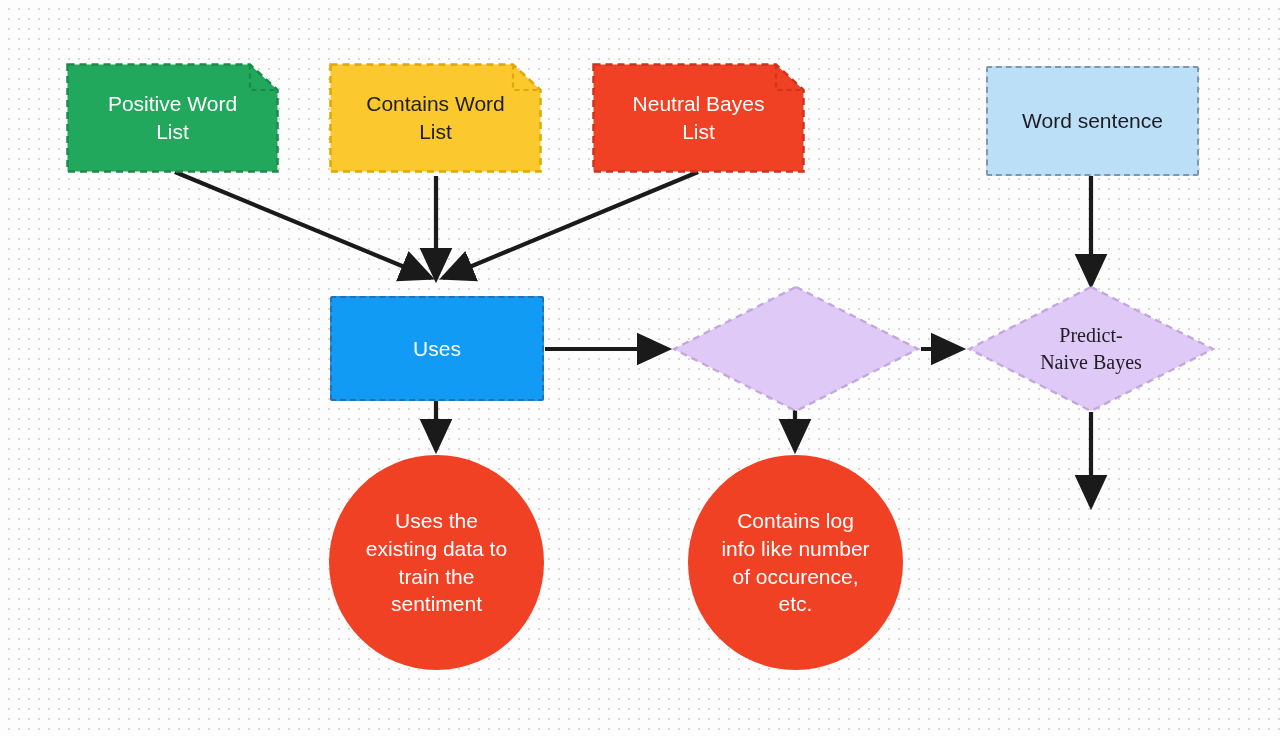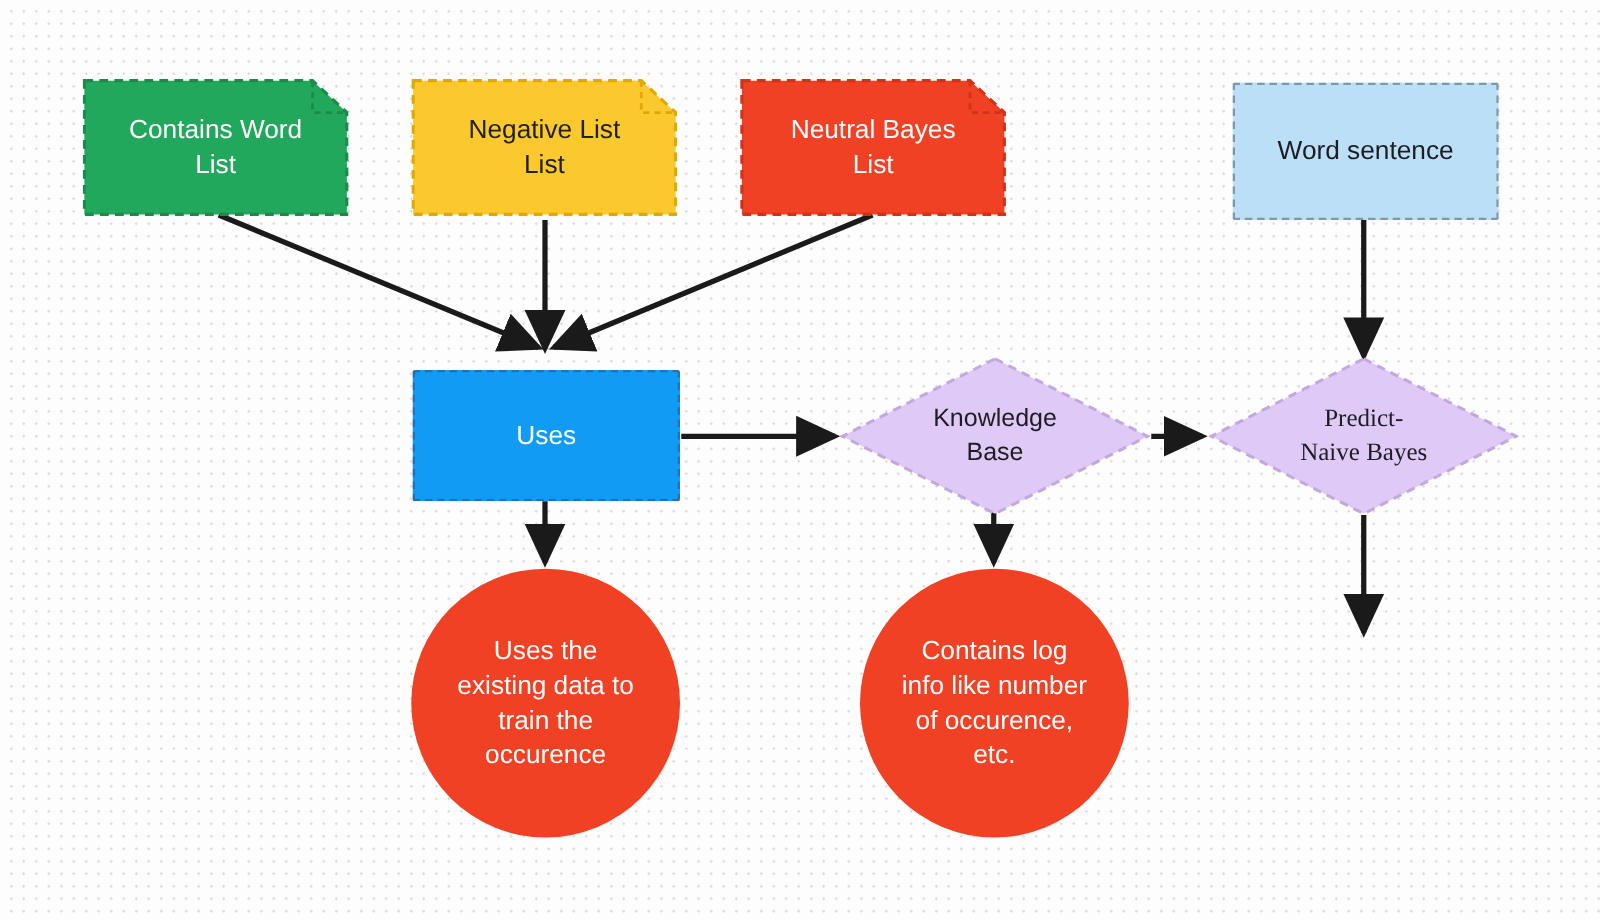--- a/index.html
+++ b/index.html
@@ -107,30 +107,30 @@
       <line x1="1091" y1="176" x2="1091" y2="285"></line>
       <line x1="1091" y1="412" x2="1091" y2="506"></line>
     </g>
   </svg>
 
   <div class="node doc" style="left:66px; top:63px; width:213px; height:110px; color:#ffffff;">
     <svg class="sheet" viewBox="0 0 213 110" preserveAspectRatio="none">
       <path d="M 1.5 1.5 L 184 1.5 L 211.5 27 L 211.5 108.5 L 1.5 108.5 Z" fill="#22a85c" stroke="#1b8a4b" stroke-width="2.5" stroke-dasharray="7 5"></path>
       <path d="M 184 1.5 L 184 27 L 211.5 27" fill="none" stroke="#1b8a4b" stroke-width="2.2" stroke-dasharray="5 4"></path>
     </svg>
-    <span class="node-label">Contains Word
+    <span class="node-label">Positive Word
 List</span>
   </div>
 
   <div class="node doc" style="left:329px; top:63px; width:213px; height:110px; color:#20201e;">
     <svg class="sheet" viewBox="0 0 213 110" preserveAspectRatio="none">
       <path d="M 1.5 1.5 L 184 1.5 L 211.5 27 L 211.5 108.5 L 1.5 108.5 Z" fill="#fbc82e" stroke="#e0a800" stroke-width="2.5" stroke-dasharray="7 5"></path>
       <path d="M 184 1.5 L 184 27 L 211.5 27" fill="none" stroke="#e0a800" stroke-width="2.2" stroke-dasharray="5 4"></path>
     </svg>
-    <span class="node-label">Negative List
+    <span class="node-label">Contains Word
 List</span>
   </div>
 
   <div class="node doc" style="left:592px; top:63px; width:213px; height:110px; color:#ffffff;">
     <svg class="sheet" viewBox="0 0 213 110" preserveAspectRatio="none">
       <path d="M 1.5 1.5 L 184 1.5 L 211.5 27 L 211.5 108.5 L 1.5 108.5 Z" fill="#f04124" stroke="#d0331a" stroke-width="2.5" stroke-dasharray="7 5"></path>
       <path d="M 184 1.5 L 184 27 L 211.5 27" fill="none" stroke="#d0331a" stroke-width="2.2" stroke-dasharray="5 4"></path>
     </svg>
     <span class="node-label">Neutral Bayes
 List</span>
@@ -141,37 +141,35 @@
   </div>
 
   <div class="node rect rect-sharp" style="left:330px; top:296px; width:214px; height:105px; background:#119bf5; border-color:#2b6fa8; color:#ffffff;">
     <span class="node-label">Uses</span>
   </div>
 
   <div class="node diamond" style="left:672px; top:285px; width:248px; height:128px;">
     <svg viewBox="0 0 248 128" preserveAspectRatio="none">
       <path d="M 124 2 L 246 64 L 124 126 L 2 64 Z" fill="#dfc9f6" stroke="#c3a8e0" stroke-width="2.4" stroke-dasharray="7 5"></path>
     </svg>
-    <span class="node-label">Knowledge
-Base</span>
   </div>
 
   <div class="node diamond" style="left:967px; top:285px; width:248px; height:128px;font-family:Liberation Serif, serif;">
     <svg viewBox="0 0 248 128" preserveAspectRatio="none">
       <path d="M 124 2 L 246 64 L 124 126 L 2 64 Z" fill="#dfc9f6" stroke="#c3a8e0" stroke-width="2.4" stroke-dasharray="7 5"></path>
     </svg>
     <span class="node-label">Predict-
 Naive Bayes</span>
   </div>
 
   <div class="node circle" style="left:329px; top:455px; width:215px; height:215px; background:#f04124;">
     <span class="node-label">Uses the
 existing data to
 train the
-occurence</span>
+sentiment</span>
   </div>
 
   <div class="node circle" style="left:688px; top:455px; width:215px; height:215px; background:#f04124;">
     <span class="node-label">Contains log
 info like number
 of occurence,
 etc.</span>
   </div>
 
 

